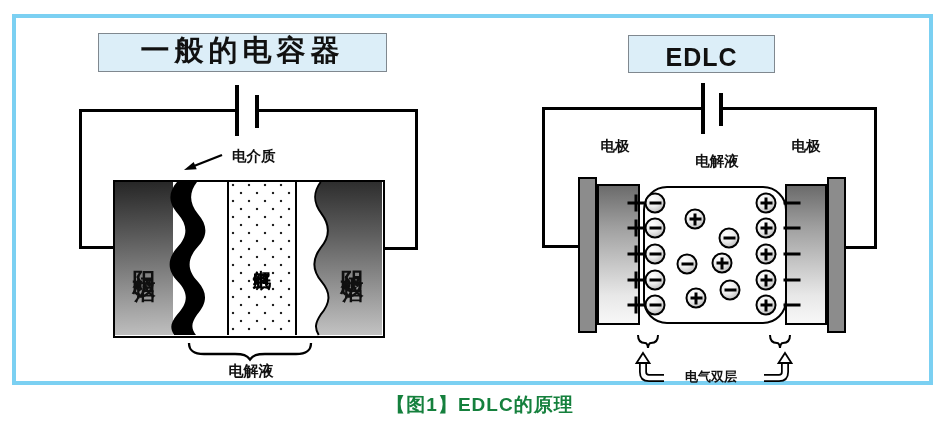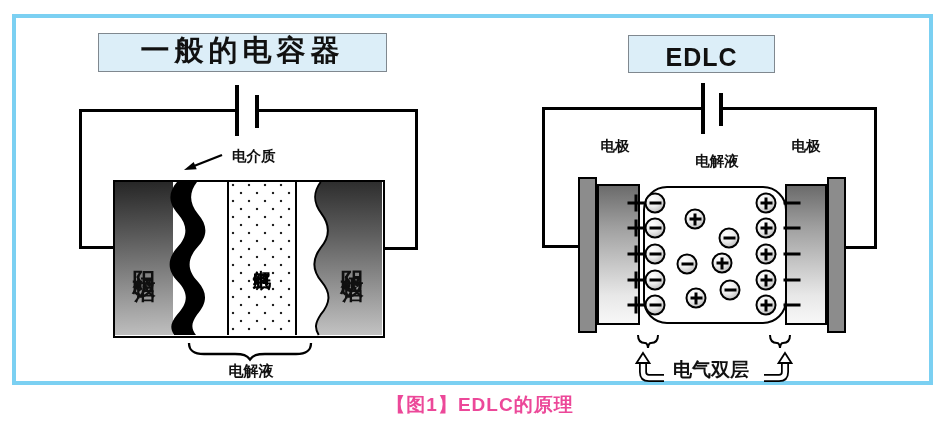--- a/index.html
+++ b/index.html
@@ -64,21 +64,21 @@
     box-sizing:border-box;transform:translate(-50%,-50%);
     background:radial-gradient(circle at 35% 28%,#ffffff 0%,#ececec 45%,#c2c2c2 80%,#a8a8a8 100%);
   }
   .ion::before{content:"";position:absolute;left:2.5px;right:2.5px;top:50%;height:2.4px;margin-top:-1.2px;background:#000;}
   .ion.plus::after{content:"";position:absolute;top:2.5px;bottom:2.5px;left:50%;width:2.4px;margin-left:-1.2px;background:#000;}
   .charge{position:absolute;width:17px;height:17px;transform:translate(-50%,-50%);}
   .charge::before{content:"";position:absolute;left:0;right:0;top:50%;height:3px;margin-top:-1.5px;background:#000;}
   .charge.plus::after{content:"";position:absolute;top:0;bottom:0;left:50%;width:3px;margin-left:-1.5px;background:#000;}
   .caption{
     position:absolute;left:480px;top:392px;transform:translateX(-50%);
-    font-size:19px;font-weight:bold;color:#ec4899;letter-spacing:1px;white-space:nowrap;
+    font-size:19px;font-weight:bold;color:#15803d;letter-spacing:1px;white-space:nowrap;
   }
   svg{position:absolute;overflow:visible;}
 </style>
 </head>
 <body>
 
 <div class="stage">
   <div class="frame"></div>
 
   <div class="titlebox left">
@@ -161,21 +161,21 @@
   <svg style="left:635px;top:352px;width:30px;height:30px;" viewBox="0 0 30 30">
     <path d="M29,26 L14,26 Q8,26 8,20 L8,10" fill="none" stroke="#000" stroke-width="8"></path>
     <path d="M29,26 L14,26 Q8,26 8,20 L8,10" fill="none" stroke="#fff" stroke-width="4.5"></path>
     <polygon points="8,1 14.5,11 1.5,11" fill="#fff" stroke="#000" stroke-width="1.8"></polygon>
   </svg>
   <svg style="left:763px;top:352px;width:30px;height:30px;" viewBox="0 0 30 30">
     <path d="M1,26 L16,26 Q22,26 22,20 L22,10" fill="none" stroke="#000" stroke-width="8"></path>
     <path d="M1,26 L16,26 Q22,26 22,20 L22,10" fill="none" stroke="#fff" stroke-width="4.5"></path>
     <polygon points="22,1 28.5,11 15.5,11" fill="#fff" stroke="#000" stroke-width="1.8"></polygon>
   </svg>
-  <div class="smalllabel" style="left:711px;top:357px;font-size:19px;">电气双层</div>
+  <div class="smalllabel" style="left:711px;top:368px;font-size:13px;">电气双层</div>
 
   <div class="caption">【图1】EDLC的原理</div>
 <div class="charge plus" style="left: 636px; top: 203px;"></div>
     <div class="charge plus" style="left: 636px; top: 228px;"></div>
     <div class="charge plus" style="left: 636px; top: 254px;"></div>
     <div class="charge plus" style="left: 636px; top: 280px;"></div>
     <div class="charge plus" style="left: 636px; top: 305px;"></div>
     <div class="charge minus" style="left: 792px; top: 203px;"></div>
     <div class="charge minus" style="left: 792px; top: 228px;"></div>
     <div class="charge minus" style="left: 792px; top: 254px;"></div>

